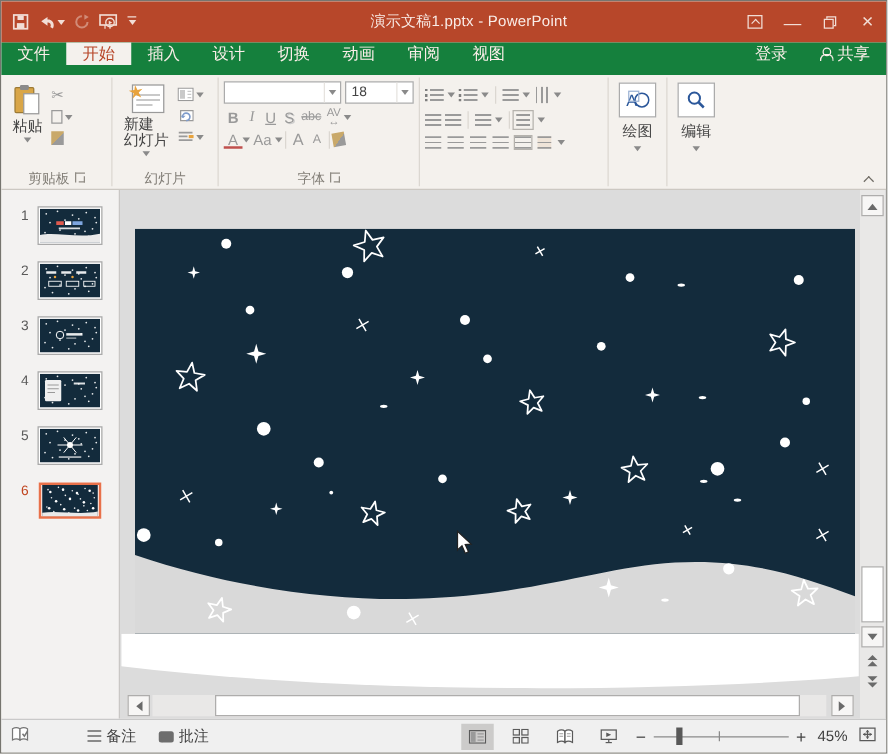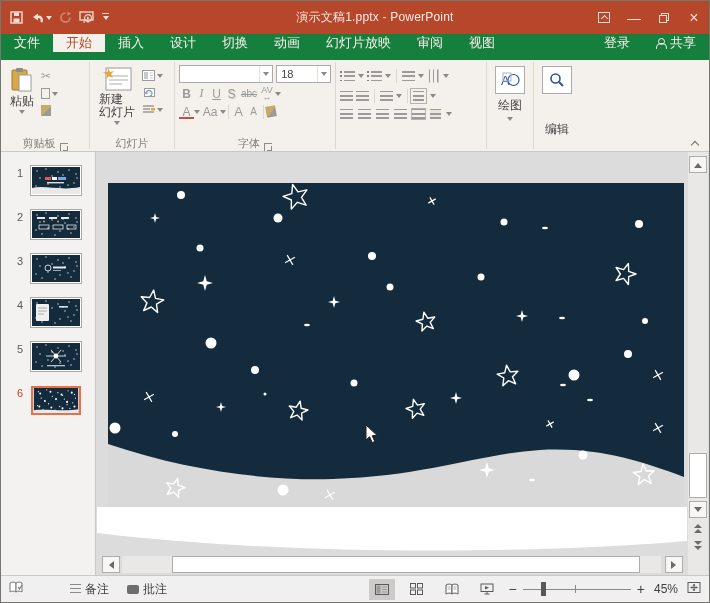--- a/index.html
+++ b/index.html
@@ -34,21 +34,21 @@
   .bulb-icon{ width:9px;height:9px;border-radius:50%;background:#f5e49a; position:relative; display:inline-block;}
   .bulb-icon::after{content:"";position:absolute;left:2.5px;top:8px;width:4px;height:3px;background:#f5e49a;}
   .person-icon{ width:10px;height:10px; position:relative; display:inline-block;}
   .person-icon::before{content:"";position:absolute;left:2px;top:0;width:5px;height:5px;border:1px solid #fbeee9;border-radius:50%;}
   .person-icon::after{content:"";position:absolute;left:0;top:5px;width:9px;height:5px;border:1px solid #fbeee9;border-bottom:none;border-radius:5px 5px 0 0;}
 
   
   .ribbon{ height:92px; background:#f4f1ed; border-bottom:1px solid #ccc8c2; display:flex; position:relative; flex:0 0 auto;}
   .rgroup{ display:flex; flex-direction:column; padding:3px 4px 0 4px; position:relative;}
   .rgroup .content{ flex:1; display:flex; }
-  .rgroup .glabel{ height:18px; display:flex; align-items:flex-end; justify-content:center; gap:4px; color:#817d76; font-size:11px;}
+  .rgroup .glabel{ height:18px; display:flex; align-items:center; justify-content:center; gap:4px; color:#817d76; font-size:11px;}
   .gdiv{ width:1px; background:#dbd7d1; margin:2px 0;}
   .bigbtn{ display:flex; flex-direction:column; align-items:center; justify-content:flex-start; padding:4px 5px 0 5px; color:#444; font-size:12px;}
   .bigbtn .lbl{ margin-top:2px; line-height:13px; text-align:left;}
   .bigbtn .caret{ border-top-color:#8a8a8a; margin-top:2px;}
   .smallcol{ display:flex; flex-direction:column; justify-content:flex-start; gap:6px; padding-top:7px; margin-left:2px;}
   .smallrow{ display:flex; align-items:center; gap:2px;}
   .gray-ic{ color:#9a9a9a; font-size:12px; line-height:12px;}
   .copy-ic{ width:9px;height:11px;border:1px solid #9a9a9a;position:relative;background:#f4f1ed;}
   .copy-ic::before{content:"";position:absolute;left:2px;top:-3px;width:9px;height:11px;border:1px solid #b9b9b9;z-index:-1;}
   .painter-ic{ width:10px;height:11px;background:linear-gradient(135deg,#c9a96a 0 55%,#9a9a9a 55%);}
@@ -175,21 +175,20 @@
     </div>
   </div>
 
   <div class="tabs" id="tabs">
       <div class="tab">文件</div>
       <div class="tab active">开始</div>
       <div class="tab">插入</div>
       <div class="tab">设计</div>
       <div class="tab">切换</div>
       <div class="tab">动画</div>
-      <div class="tab">幻灯片放映</div>
       <div class="tab">审阅</div>
       <div class="tab">视图</div>
       <div class="tab pushr">登录</div>
       <div class="tab"><span class="person-icon"></span>共享</div>
     </div>
 
   <div class="ribbon">
 
     <div class="rgroup" style="width:88px">
       <div class="content">
@@ -355,21 +354,21 @@
         </div>
         <span class="lbl" style="font-size:12px; color:#444; margin-top:3px;">绘图</span>
         <span class="caret" style="border-top-color:#8a8a8a; margin-top:3px;"></span>
       </div>
       <div class="glabel"></div>
     </div>
 
     <div class="gdiv"></div>
 
     <div class="rgroup" style="width:46px">
-      <div class="content" style="flex-direction:column; align-items:center; padding-top:3px;gap:24px;">
+      <div class="content" style="flex-direction:column; align-items:center; padding-top:3px;">
         <div class="boxbtn">
           <svg width="16" height="16">
               <circle cx="6.5" cy="6.5" r="4.5" fill="none" stroke="#2b579a" stroke-width="1.6"></circle>
               <path d="M10,10 L14,14" stroke="#2b579a" stroke-width="2"></path>
             </svg>
         </div>
         <span class="lbl" style="font-size:12px; color:#444; margin-top:3px;">编辑</span>
         <span class="caret" style="border-top-color:#8a8a8a; margin-top:3px;"></span>
       </div>
       <div class="glabel"></div>

